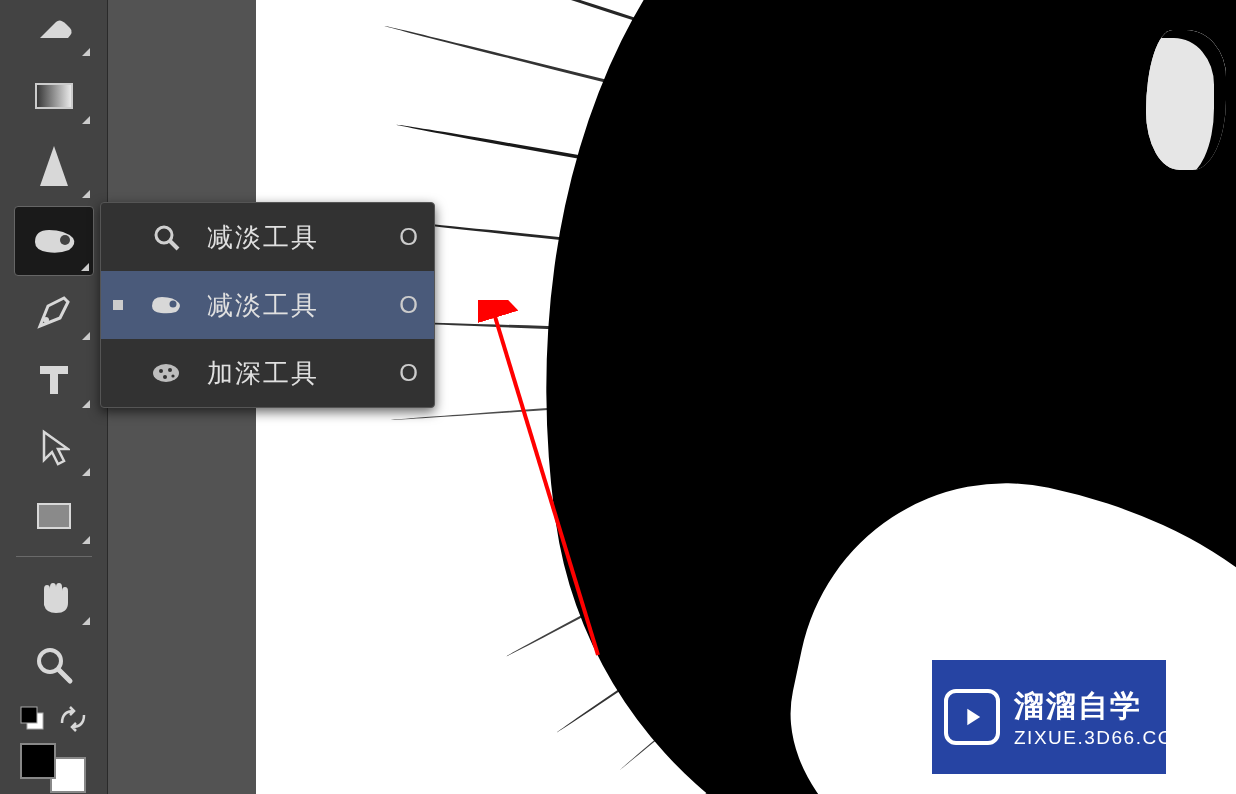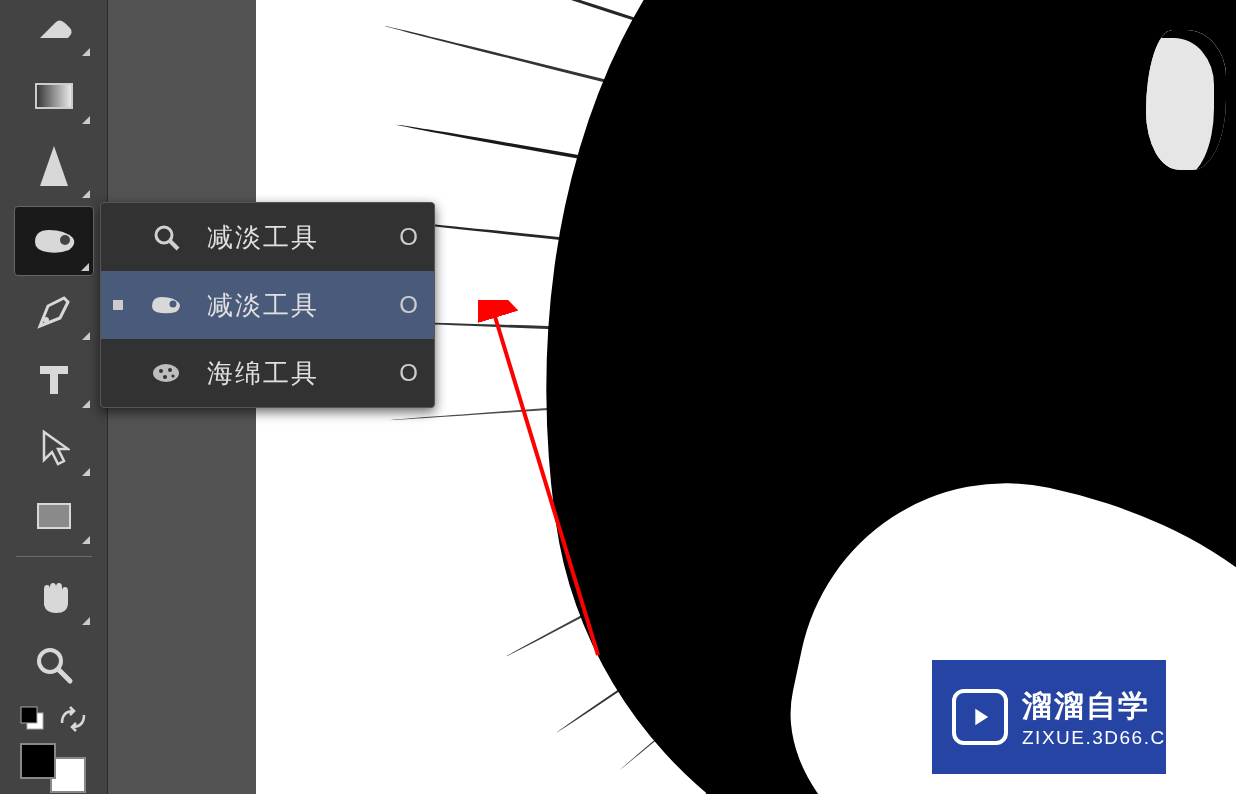--- a/index.html
+++ b/index.html
@@ -224,21 +224,21 @@
     .watermark {
       position: absolute;
       right: 70px;
       bottom: 20px;
       width: 234px;
       height: 114px;
       background: #2644a3;
       display: flex;
       align-items: center;
       gap: 14px;
-      padding: 0 20px;
+      padding: 0 12px;
     }
 
     .wm-logo {
       width: 56px;
       height: 56px;
       border: 4px solid #fff;
       border-radius: 12px;
       display: flex;
       align-items: center;
       justify-content: center;
@@ -467,16 +467,16 @@
     <span class="flyout-marker"></span>
     <span class="flyout-icon">
       <svg width="30" height="24" viewBox="0 0 30 24">
           <ellipse cx="15" cy="12" rx="13" ry="9" fill="#bdbdbd"></ellipse>
           <circle cx="10" cy="10" r="2" fill="#323232"></circle>
           <circle cx="19" cy="9" r="2" fill="#323232"></circle>
           <circle cx="14" cy="16" r="2" fill="#323232"></circle>
           <circle cx="22" cy="15" r="1.6" fill="#323232"></circle>
         </svg>
     </span>
-    <span class="flyout-label">海绵工具</span>
+    <span class="flyout-label">加深工具</span>
     <span class="flyout-shortcut">O</span>
   </div>
 </div>
 
 </body></html>

